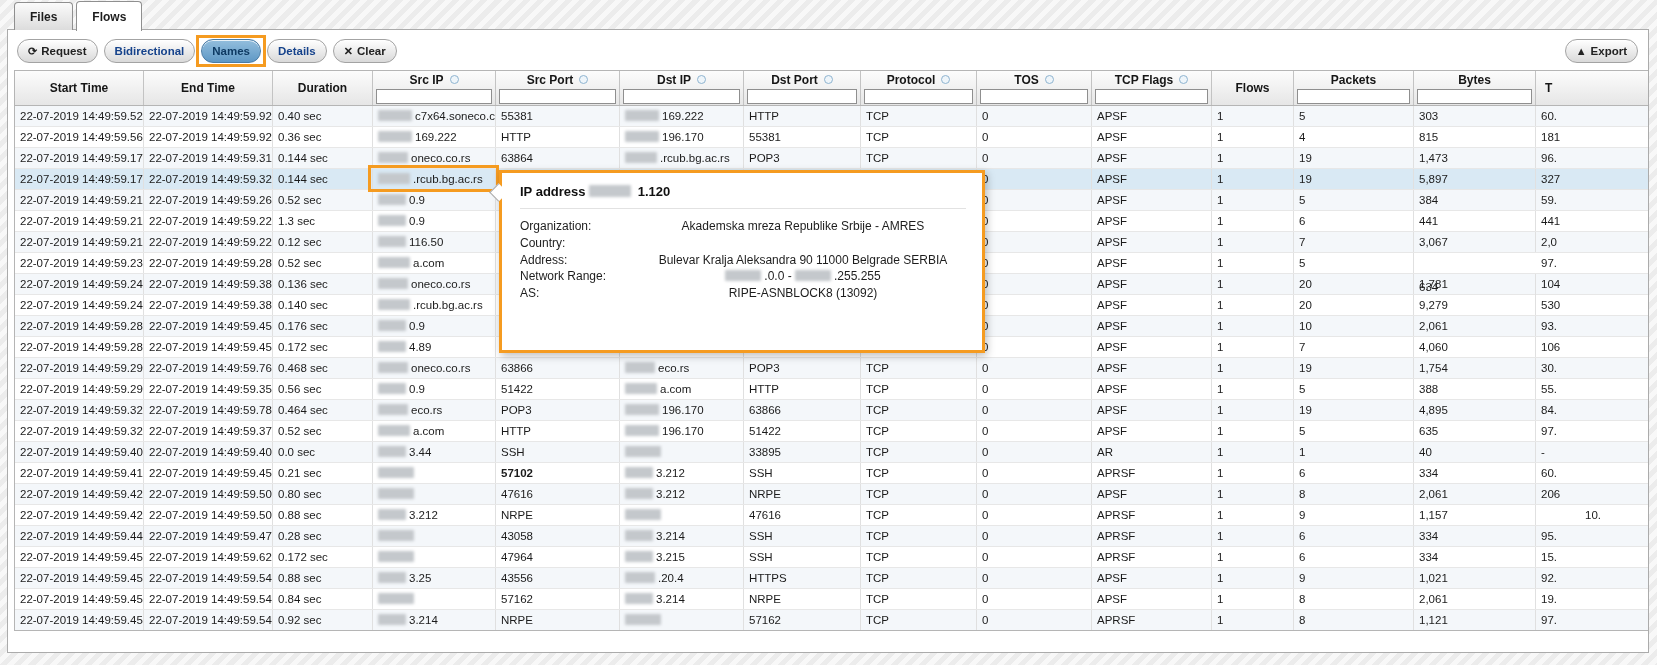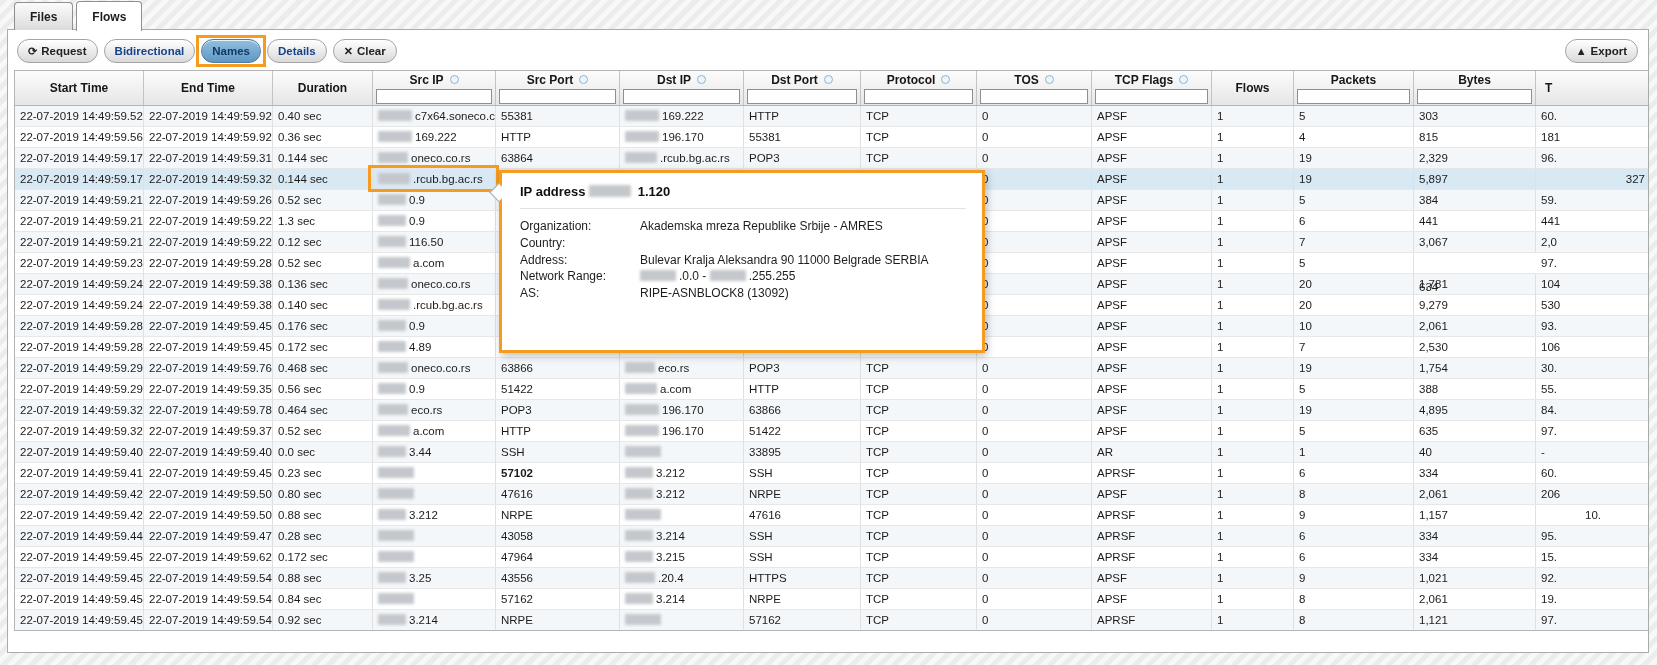--- a/index.html
+++ b/index.html
@@ -67,21 +67,21 @@
   }
   .tip-arrow{
     position:absolute;left:-10px;top:13px;width:12px;height:12px;background:#fff;
     border-left:1px solid #a8a8a8;border-bottom:1px solid #a8a8a8;
     transform:rotate(45deg);z-index:11;
   }
   .tip-title{font-size:13px;font-weight:bold;color:#101010;padding-bottom:9px;border-bottom:1px solid #e2e2e2;margin-bottom:9px;}
   .tip-title .rd{height:12px;}
   .tip-row{display:flex;font-size:12px;line-height:16.8px;color:#1d1d1d;}
   .tip-label{width:120px;flex:none;}
-  .tip-val{flex:1;}
+  .tip-val{flex:1;text-align:center;}
   .flag{
     display:inline-block;width:15px;height:10px;vertical-align:-1px;margin-right:4px;
     background:linear-gradient(#c6363c 0 34%,#0c4076 34% 67%,#ffffff 67% 100%);
     border:1px solid #9a9a9a;box-sizing:border-box;
   }
   
   .ann{position:absolute;border:3px solid #f59b20;box-sizing:border-box;pointer-events:none;z-index:9;}
   #ann-cell{left:368px;top:165px;width:131px;height:27px;}
   #ann-names{left:0;top:0;width:0;height:0;z-index:5;}
 </style>
@@ -216,38 +216,38 @@
           <div class="cell" style="width: 100px;">0.144 sec</div>
           <div class="cell" style="width: 123px;"><span class="rd" style="width: 30px;"></span>oneco.co.rs</div>
           <div class="cell" style="width: 124px;">63864</div>
           <div class="cell" style="width: 124px;"><span class="rd" style="width: 32px;"></span>.rcub.bg.ac.rs</div>
           <div class="cell" style="width: 117px;">POP3</div>
           <div class="cell" style="width: 116px;">TCP</div>
           <div class="cell" style="width: 115px;">0</div>
           <div class="cell" style="width: 120px;">APSF</div>
           <div class="cell" style="width: 82px;">1</div>
           <div class="cell" style="width: 120px;">19</div>
-          <div class="cell" style="width: 122px;">2,329</div>
+          <div class="cell" style="width: 122px;">1,473</div>
           <div class="cell" style="width: 115px;">96.</div>
         </div>
         <div class="row sel">
           <div class="cell" style="width: 129px;">22-07-2019 14:49:59.176</div>
           <div class="cell" style="width: 129px;">22-07-2019 14:49:59.320</div>
           <div class="cell" style="width: 100px;">0.144 sec</div>
           <div class="cell" style="width: 123px;"><span class="rd" style="width: 32px;"></span>.rcub.bg.ac.rs</div>
           <div class="cell" style="width: 124px;"></div>
           <div class="cell" style="width: 124px;"></div>
           <div class="cell" style="width: 117px;"></div>
           <div class="cell" style="width: 116px;"></div>
           <div class="cell" style="width: 115px;">0</div>
           <div class="cell" style="width: 120px;">APSF</div>
           <div class="cell" style="width: 82px;">1</div>
           <div class="cell" style="width: 120px;">19</div>
           <div class="cell" style="width: 122px;">5,897</div>
-          <div class="cell" style="width: 115px; text-align: right;">327</div>
+          <div class="cell" style="width: 115px;">327</div>
         </div>
         <div class="row odd">
           <div class="cell" style="width: 129px;">22-07-2019 14:49:59.212</div>
           <div class="cell" style="width: 129px;">22-07-2019 14:49:59.264</div>
           <div class="cell" style="width: 100px;">0.52 sec</div>
           <div class="cell" style="width: 123px;"><span class="rd" style="width: 28px;"></span>0.9</div>
           <div class="cell" style="width: 124px;"></div>
           <div class="cell" style="width: 124px;"></div>
           <div class="cell" style="width: 117px;"></div>
           <div class="cell" style="width: 116px;"></div>
@@ -360,21 +360,21 @@
           <div class="cell" style="width: 100px;">0.172 sec</div>
           <div class="cell" style="width: 123px;"><span class="rd" style="width: 28px;"></span>4.89</div>
           <div class="cell" style="width: 124px;"></div>
           <div class="cell" style="width: 124px;"></div>
           <div class="cell" style="width: 117px;"></div>
           <div class="cell" style="width: 116px;"></div>
           <div class="cell" style="width: 115px;">0</div>
           <div class="cell" style="width: 120px;">APSF</div>
           <div class="cell" style="width: 82px;">1</div>
           <div class="cell" style="width: 120px;">7</div>
-          <div class="cell" style="width: 122px;">2,530</div>
+          <div class="cell" style="width: 122px;">4,060</div>
           <div class="cell" style="width: 115px;">106</div>
         </div>
         <div class="row odd">
           <div class="cell" style="width: 129px;">22-07-2019 14:49:59.296</div>
           <div class="cell" style="width: 129px;">22-07-2019 14:49:59.764</div>
           <div class="cell" style="width: 100px;">0.468 sec</div>
           <div class="cell" style="width: 123px;"><span class="rd" style="width: 30px;"></span>oneco.co.rs</div>
           <div class="cell" style="width: 124px;">63866</div>
           <div class="cell" style="width: 124px;"><span class="rd" style="width: 30px;"></span>eco.rs</div>
           <div class="cell" style="width: 117px;">POP3</div>
@@ -446,21 +446,21 @@
           <div class="cell" style="width: 115px;">0</div>
           <div class="cell" style="width: 120px;">AR</div>
           <div class="cell" style="width: 82px;">1</div>
           <div class="cell" style="width: 120px;">1</div>
           <div class="cell" style="width: 122px;">40</div>
           <div class="cell" style="width: 115px;">-</div>
         </div>
         <div class="row even">
           <div class="cell" style="width: 129px;">22-07-2019 14:49:59.412</div>
           <div class="cell" style="width: 129px;">22-07-2019 14:49:59.456</div>
-          <div class="cell" style="width: 100px;">0.23 sec</div>
+          <div class="cell" style="width: 100px;">0.21 sec</div>
           <div class="cell" style="width: 123px;"><span class="rd" style="width: 36px;"></span></div>
           <div class="cell" style="width: 124px; font-weight: bold;">57102</div>
           <div class="cell" style="width: 124px;"><span class="rd" style="width: 28px;"></span>3.212</div>
           <div class="cell" style="width: 117px;">SSH</div>
           <div class="cell" style="width: 116px;">TCP</div>
           <div class="cell" style="width: 115px;">0</div>
           <div class="cell" style="width: 120px;">APRSF</div>
           <div class="cell" style="width: 82px;">1</div>
           <div class="cell" style="width: 120px;">6</div>
           <div class="cell" style="width: 122px;">334</div>

